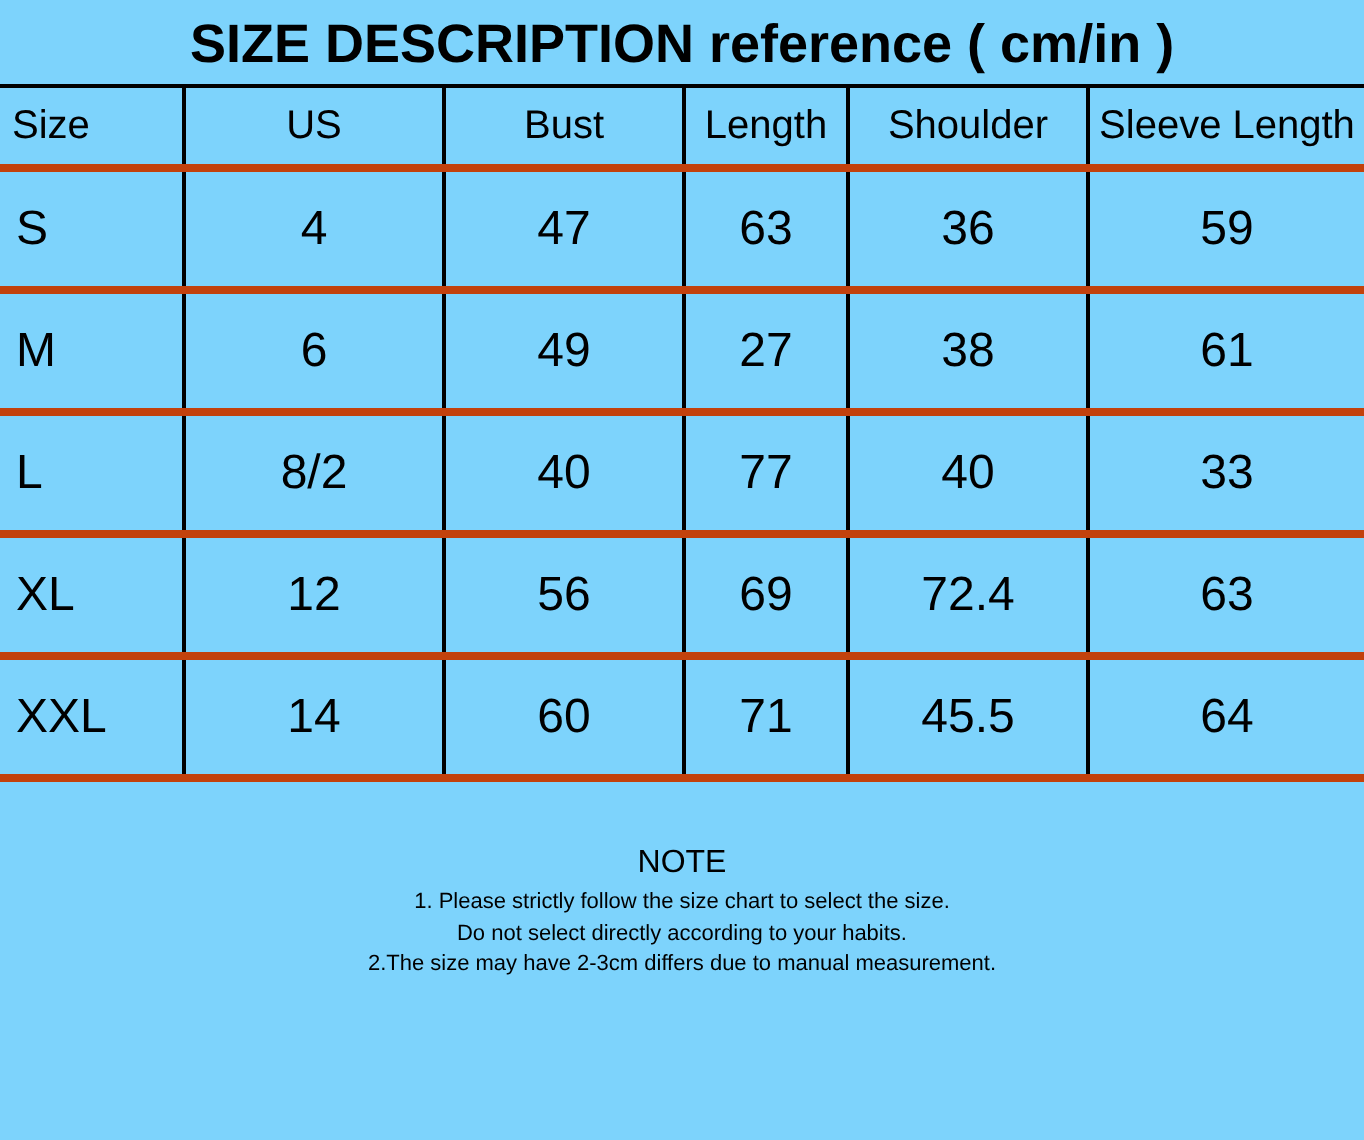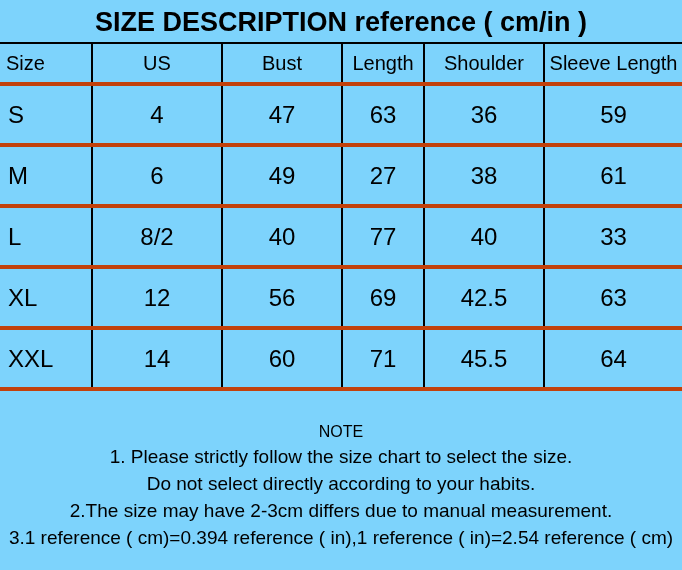--- a/index.html
+++ b/index.html
@@ -88,21 +88,21 @@
     align-items: center;
     justify-content: flex-start;
     padding-top: 32px;
     box-sizing: border-box;
   }
   #note-title {
     font-size: 16px;
     margin-bottom: 3px;
   }
   .note-line {
-    font-size: 19px;
+    font-size: 11px;
     line-height: 1.42;
     text-align: center;
     white-space: nowrap;
   }
 </style>
 </head>
 <body>
 
 <div id="sheet">
 
@@ -152,35 +152,34 @@
         <td>40</td>
         <td>77</td>
         <td>40</td>
         <td>33</td>
       </tr>
       <tr>
         <td class="size-col">XL</td>
         <td>12</td>
         <td>56</td>
         <td>69</td>
-        <td>42.5</td>
+        <td>72.4</td>
         <td>63</td>
       </tr>
       <tr>
         <td class="size-col">XXL</td>
         <td>14</td>
         <td>60</td>
         <td>71</td>
         <td>45.5</td>
         <td>64</td>
       </tr>
     </tbody>
   </table>
 
   <div id="note-block">
     <div id="note-title">NOTE</div>
     <div class="note-line">1. Please strictly follow the size chart to select the size.</div>
     <div class="note-line">Do not select directly according to your habits.</div>
     <div class="note-line">2.The size may have 2-3cm differs due to manual measurement.</div>
-    <div class="note-line">3.1 reference ( cm)=0.394 reference ( in),1 reference ( in)=2.54 reference ( cm)</div>
   </div>
 
 </div>
 
 </body></html>

